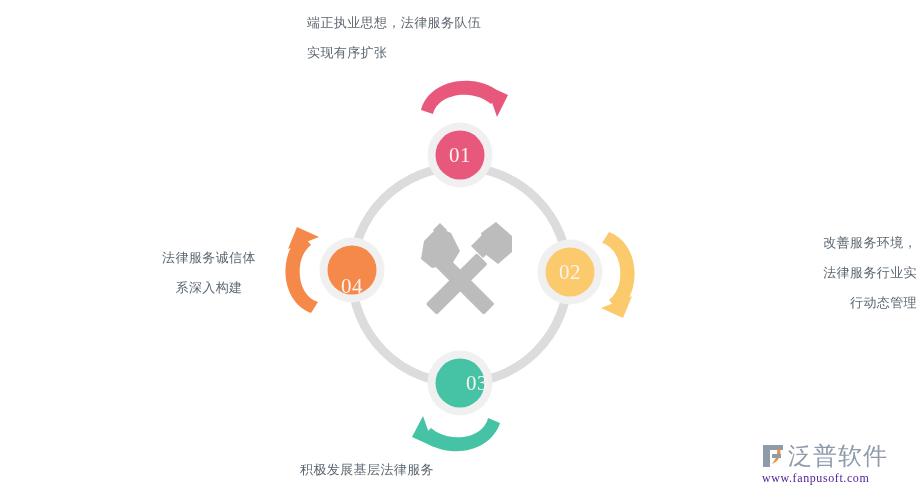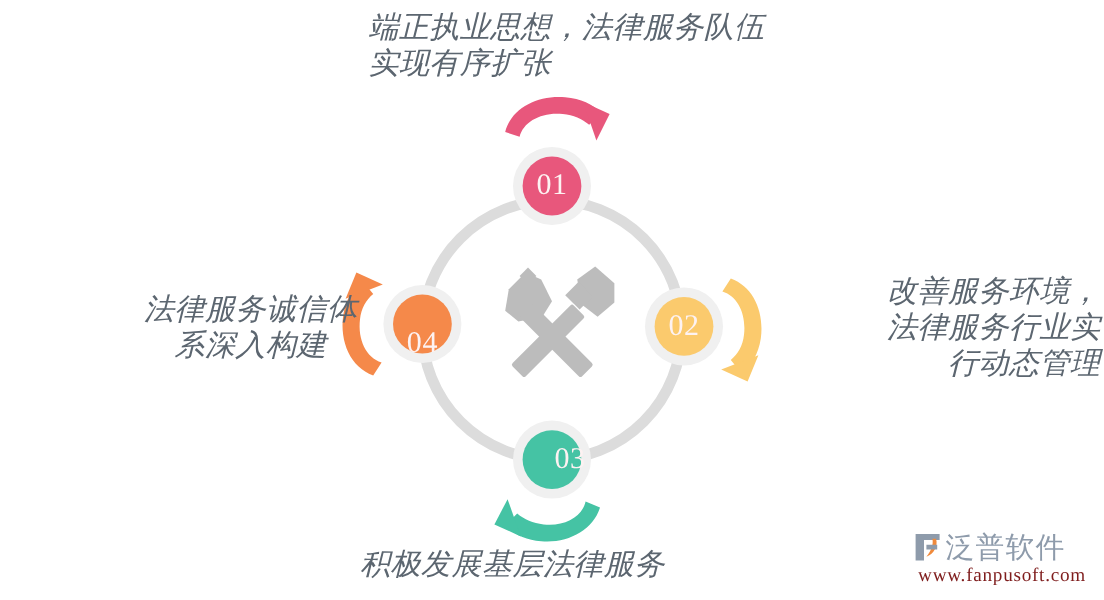--- a/index.html
+++ b/index.html
@@ -21,38 +21,37 @@
     left:0; top:0;
     width:920px; height:500px;
   }
 
   
   .node-num {
     position:absolute;
     width:56px; height:56px;
     line-height:56px;
     text-align:center;
-    font-size:25px;
+    font-size:21px;
     letter-spacing:0.5px;
     color:#fdf2f2;
     font-family:"Liberation Serif","DejaVu Serif",serif;
     pointer-events:none;
     user-select:none;
   }
 
   
   .callout {
     position:absolute;
     color:#5c6670;
-    font-size:25px;
+    font-size:13px;
     line-height:30px;
     letter-spacing:0.4px;
     white-space:pre-line;
     font-family:"DejaVu Sans","Liberation Sans",sans-serif;
-    font-style:italic;
   }
   #callout-01 { left:307px; top:8px;  width:340px; text-align:left; }
   #callout-02 { left:667px; top:228px; width:250px; text-align:right; }
   #callout-04 { left:99px;  top:243px; width:220px; text-align:center; }
   #callout-03 { left:300px; top:455px; width:330px; text-align:left; }
 
   
   #watermark {
     position:absolute;
     right:12px; bottom:8px;
@@ -63,24 +62,24 @@
     height:32px;
   }
   #wm-text {
     font-size:24px;
     color:#8e9bab;
     letter-spacing:1px;
     font-family:"DejaVu Sans","Liberation Sans",sans-serif;
     line-height:30px;
   }
   #wm-url {
-    font-size:16px;
-    color:#7f1d1d;
+    font-size:12px;
+    color:#4c1d95;
     letter-spacing:0.6px;
-    text-align:center;
+    text-align:left;
     font-family:"Liberation Serif","DejaVu Serif",serif;
     margin-top:-1px;
     padding-left:4px;
   }
 </style>
 </head>
 <body>
 
 <div id="stage">
 

